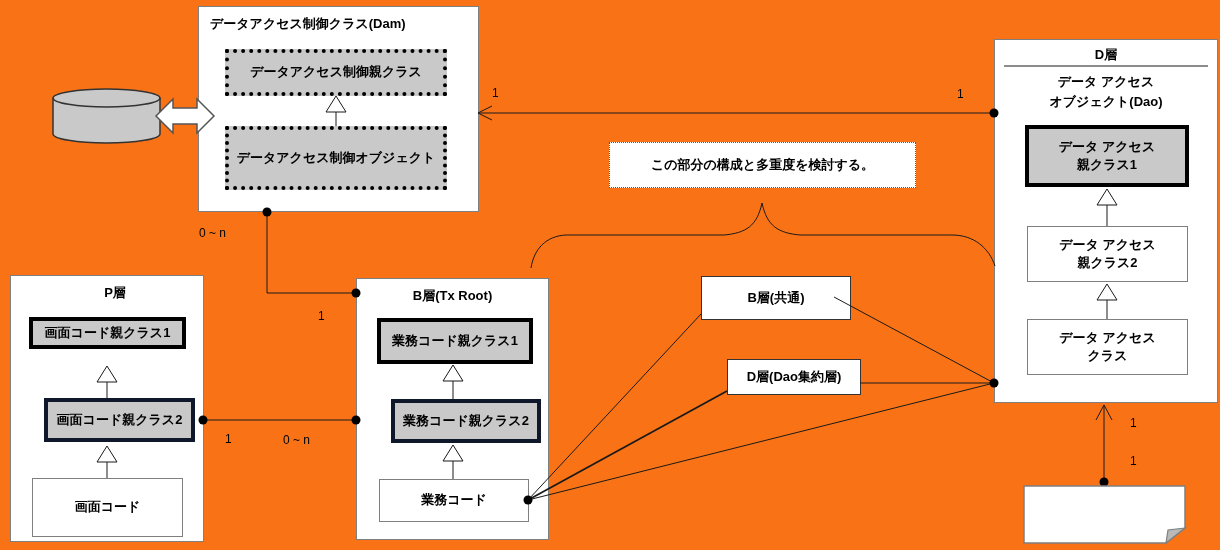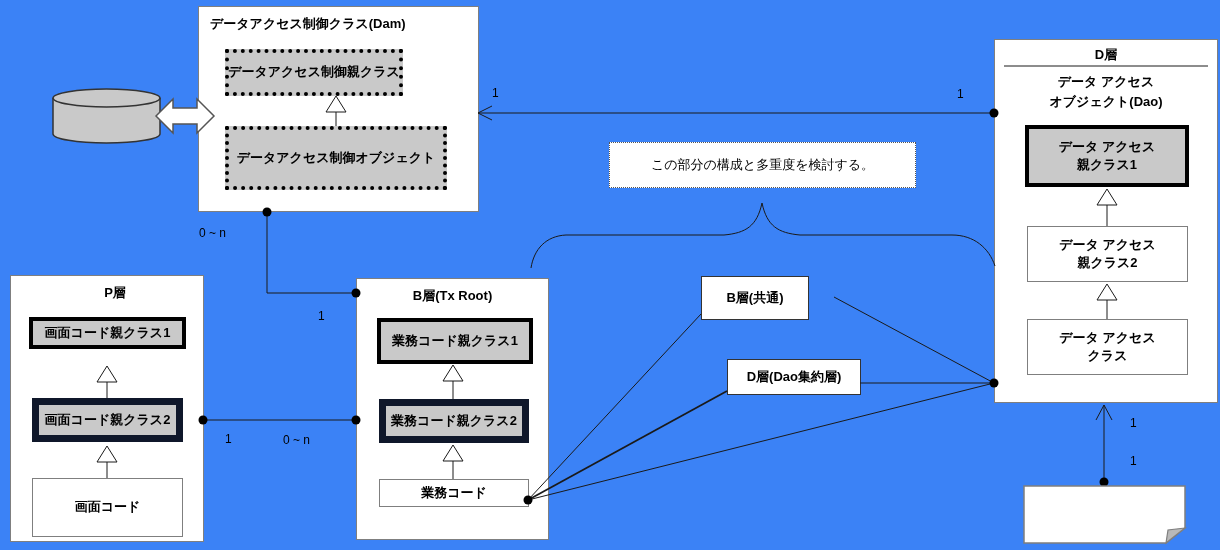--- a/index.html
+++ b/index.html
@@ -1,34 +1,34 @@
 <!DOCTYPE html>
 <html><head>
 <meta charset="utf-8">
 <style>
   html,body{margin:0;padding:0;background:#fff;}
   .canvas{
-    position:relative;width:1220px;height:550px;background:#3b82f6;overflow:hidden;
+    position:relative;width:1220px;height:550px;background:#f97316;overflow:hidden;
     font-family:"Liberation Sans","DejaVu Sans",sans-serif;color:#000;
   }
   .layer-box{position:absolute;border:1px solid #7f7f7f;background:#fff;box-sizing:border-box;z-index:1;}
   .title{position:absolute;font-size:13px;font-weight:600;text-align:center;z-index:2;white-space:nowrap;}
   .cls{
     position:absolute;box-sizing:border-box;display:flex;flex-direction:column;
     align-items:center;justify-content:center;text-align:center;
     font-size:13px;font-weight:600;line-height:1.4;z-index:2;white-space:nowrap;
   }
-  .gray{background:#c9c9c9;border:7px solid #0f172a;}
+  .gray{background:#c9c9c9;border:4px solid #0f172a;margin-left:12px;}
   .thick{background:#c9c9c9;border:4px solid #000;}
   .dashed{background:#c9c9c9;border:4px dotted #000;}
   .white{background:#fff;border:1px solid #7f7f7f;}
   .plain{background:#fff;border:1px solid #333;}
   .note{
     position:absolute;box-sizing:border-box;border:1px dotted #555;background:#fff;
-    display:flex;align-items:center;justify-content:center;font-size:13px;font-weight:400;z-index:2;
+    display:flex;align-items:center;justify-content:center;font-size:13px;font-weight:700;z-index:2;
   }
   .mlabel{position:absolute;font-size:12px;font-weight:400;z-index:3;white-space:nowrap;}
   .txt{position:absolute;display:flex;align-items:center;justify-content:center;
     font-size:13px;font-weight:600;z-index:3;white-space:nowrap;}
   .overlay{position:absolute;left:0;top:0;z-index:5;pointer-events:none;}
 </style>
 </head>
 <body>
 
 <div class="canvas">
@@ -42,21 +42,21 @@
   <div class="layer-box" style="left:356px;top:278px;width:193px;height:262px"></div>
   <div class="title" style="left:356px;top:287px;width:193px">B層(Tx Root)</div>
 
   <div class="layer-box" style="left:994px;top:39px;width:224px;height:364px"></div>
   <div class="title" style="left:994px;top:46px;width:224px">D層</div>
   <div class="title" style="left:994px;top:72px;width:224px;line-height:1.55">
     <span style="display:block">データ アクセス</span>
     <span style="display:block">オブジェクト(Dao)</span>
   </div>
 
-  <div class="cls dashed" style="left:225px;top:49px;width:178px;height:47px">
+  <div class="cls dashed" style="left:225px;top:49px;width:222px;height:47px">
     <span>データアクセス制御親クラス</span>
   </div>
   <div class="cls dashed" style="left:225px;top:126px;width:222px;height:64px">
     <span>データアクセス制御オブジェクト</span>
   </div>
 
   <div class="cls thick" style="left:29px;top:317px;width:157px;height:32px">
     <span>画面コード親クラス1</span>
   </div>
   <div class="cls gray" style="left:32px;top:398px;width:151px;height:44px">
@@ -65,42 +65,42 @@
   <div class="cls white" style="left:32px;top:478px;width:151px;height:59px">
     <span>画面コード</span>
   </div>
 
   <div class="cls thick" style="left:377px;top:318px;width:156px;height:46px">
     <span>業務コード親クラス1</span>
   </div>
   <div class="cls gray" style="left:379px;top:399px;width:150px;height:44px">
     <span>業務コード親クラス2</span>
   </div>
-  <div class="cls white" style="left:379px;top:479px;width:150px;height:28px">
+  <div class="cls white" style="left:379px;top:479px;width:150px;height:43px">
     <span>業務コード</span>
   </div>
 
   <div class="cls thick" style="left:1025px;top:125px;width:164px;height:62px">
     <span>データ アクセス</span>
     <span>親クラス1</span>
   </div>
   <div class="cls white" style="left:1027px;top:226px;width:161px;height:56px">
     <span>データ アクセス</span>
     <span>親クラス2</span>
   </div>
   <div class="cls white" style="left:1027px;top:319px;width:161px;height:56px">
     <span>データ アクセス</span>
     <span>クラス</span>
   </div>
 
   <div class="note" style="left:609px;top:142px;width:307px;height:46px">
     <span>この部分の構成と多重度を検討する。</span>
   </div>
 
-  <div class="cls plain" style="left:701px;top:276px;width:108px;height:44px">
+  <div class="cls plain" style="left:701px;top:276px;width:150px;height:44px">
     <span>B層(共通)</span>
   </div>
   <div class="cls plain" style="left:727px;top:359px;width:134px;height:36px">
     <span>D層(Dao集約層)</span>
   </div>
 
   <div class="txt" style="left:53px;top:106px;width:107px;height:28px;font-size:15px">DB</div>
   <div class="txt" style="left:1024px;top:488px;width:162px;height:38px">SQLファイル</div>
 
   <div class="mlabel" style="left:492px;top:86px">1</div>

